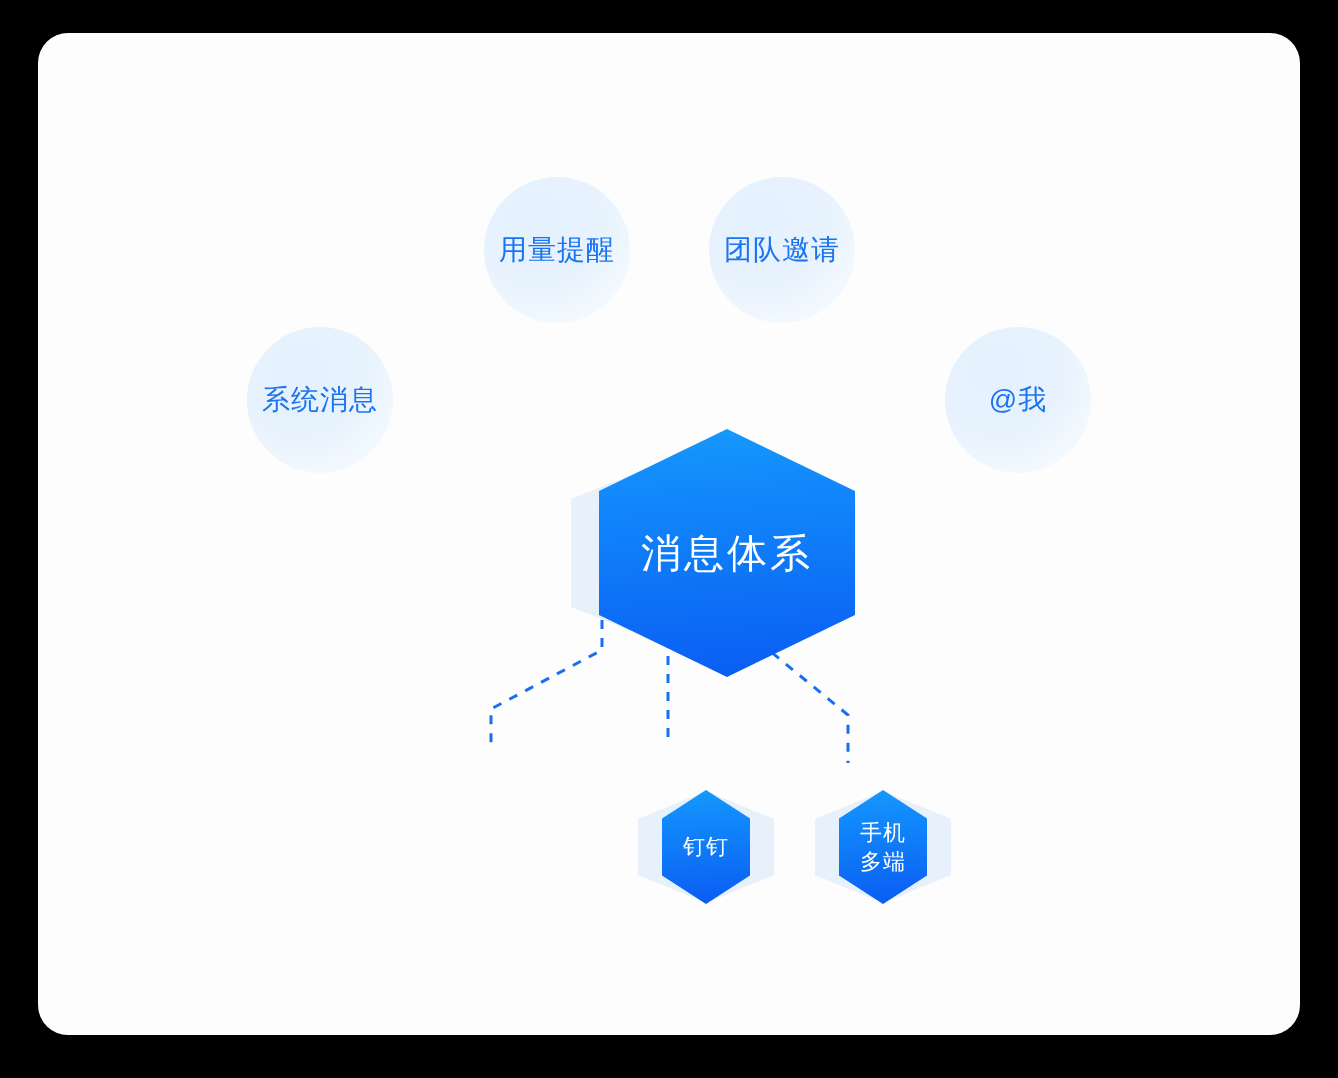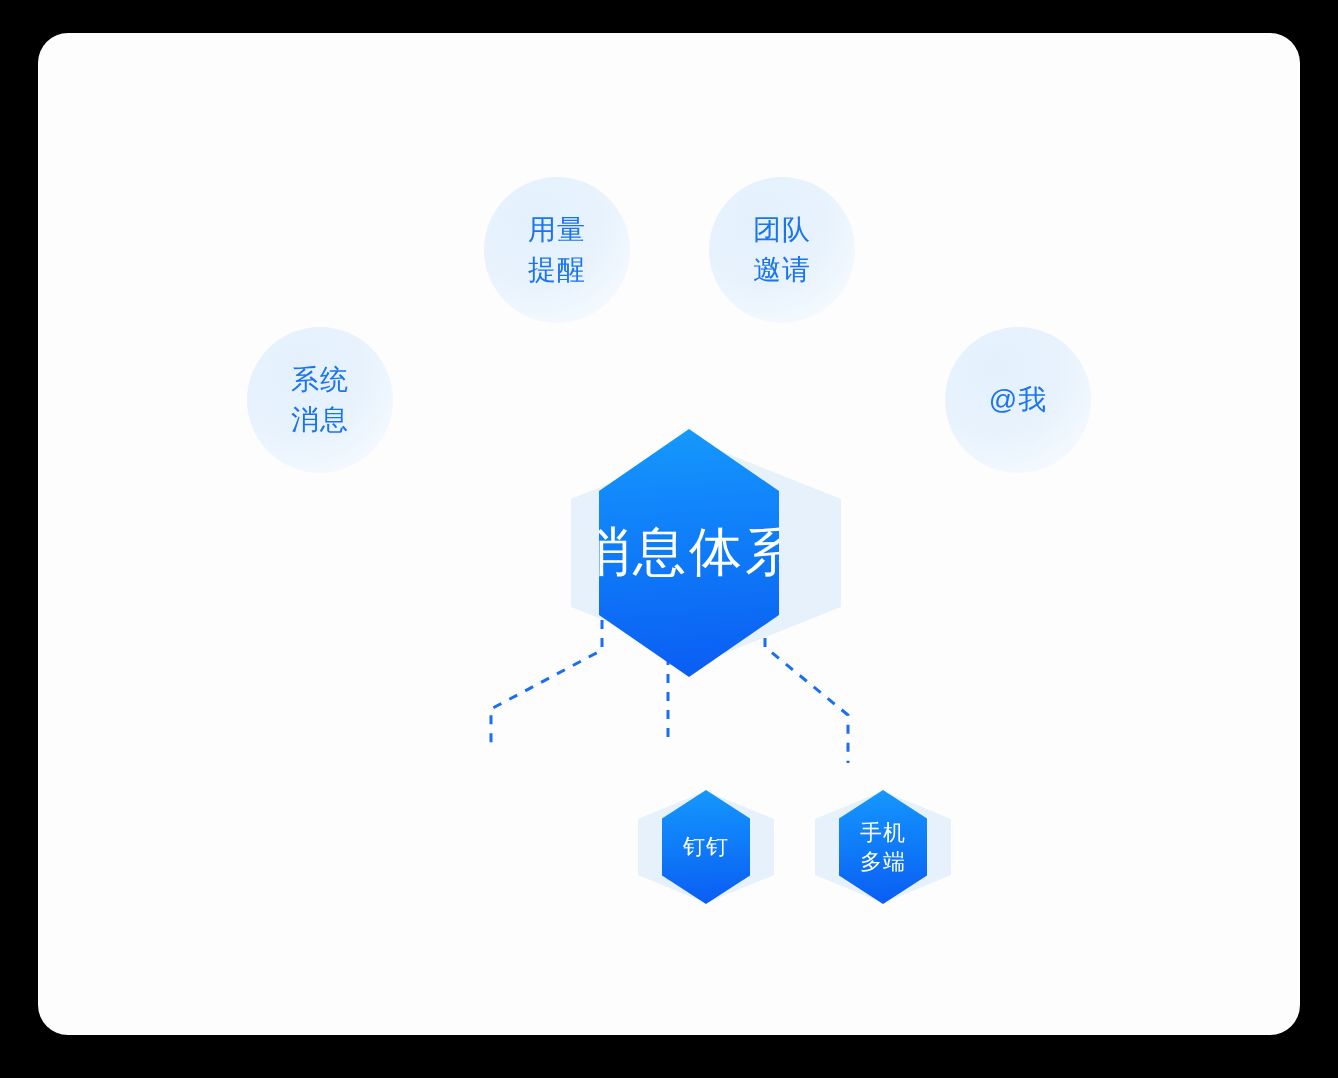--- a/index.html
+++ b/index.html
@@ -35,21 +35,21 @@
   }
 
   
   .satellite {
     position: absolute;
     width: 146px;
     height: 146px;
     border-radius: 50%;
     background: radial-gradient(circle at 35% 28%, #e4f1fd 0%, #e7f2fd 45%, #f3f9fe 78%, #fbfdff 100%);
     display: flex;
-    flex-direction: column;
+    align-items: center;
     justify-content: center;
     color: #1a74f0;
     font-size: 28px;
     line-height: 1.42;
     letter-spacing: 1px;
     white-space: nowrap;
     text-align: center;
   }
   .satellite .ln { display: block; }
 
@@ -75,22 +75,22 @@
     justify-content: center;
     color: #ffffff;
     text-align: center;
     white-space: nowrap;
   }
   .hex-core .ln { display: block; }
 
   
   #hex-central-wrap { left: 533px; top: 396px; width: 270px; height: 248px; }
   #hex-central-halo { width: 270px; height: 216px; top: 16px; left: 0; }
-  #hex-central-core { width: 180px; height: 248px; top: 0; left: 28px;
-      font-size: 53px; letter-spacing: 3px; }
+  #hex-central-core { width: 256px; height: 248px; top: 0; left: 28px;
+      font-size: 40px; letter-spacing: 3px; }
 
   
   .hex-child-wrap { width: 136px; height: 134px; top: 747px; }
   .hex-child-halo { width: 136px; height: 112px; top: 11px; left: 0; }
   .hex-child-core { width: 88px; height: 114px; top: 10px; left: 24px;
       font-size: 22px; line-height: 1.32; letter-spacing: 1px; }
   #hex-wechat-wrap { left: 424px; }
   #hex-dingtalk-wrap { left: 600px; }
   #hex-mobile-wrap { left: 777px; }
 

